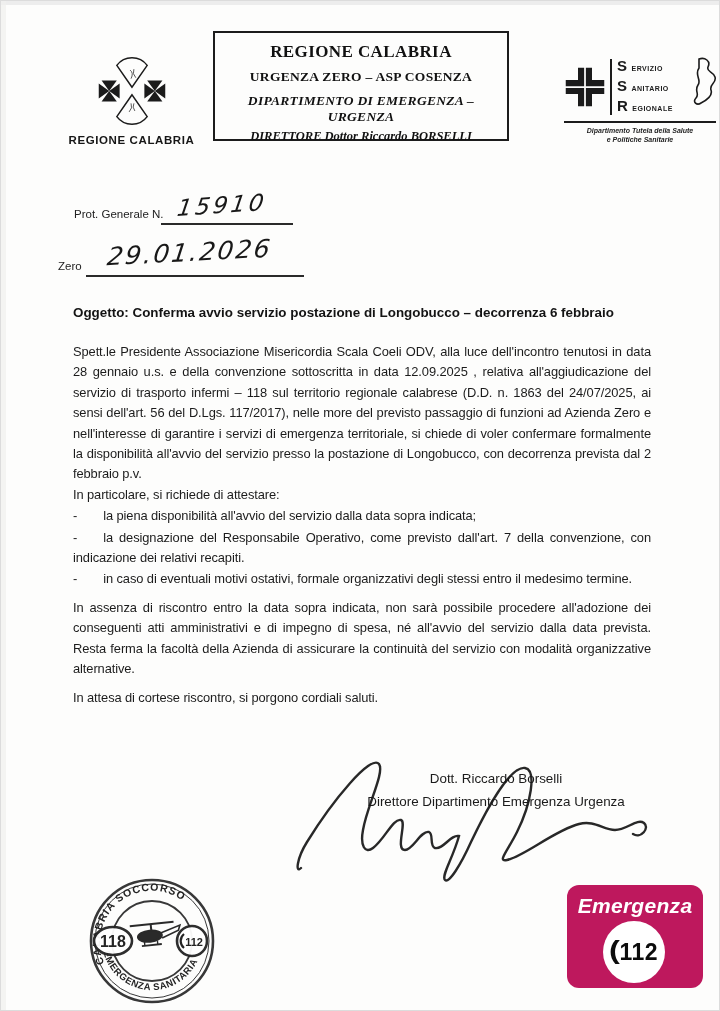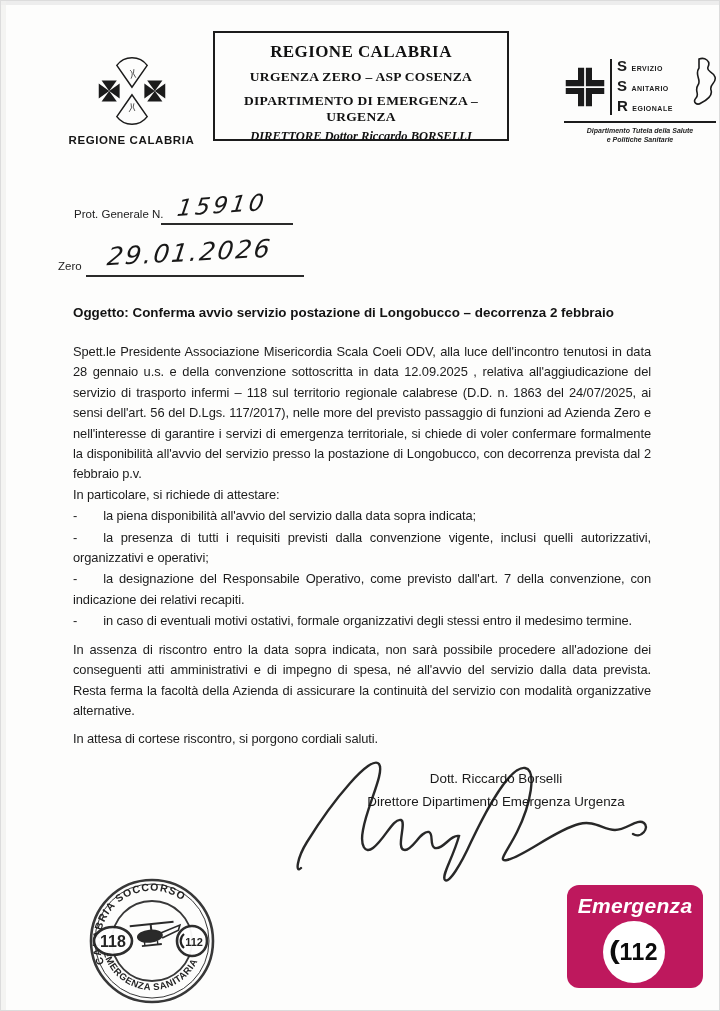--- a/index.html
+++ b/index.html
@@ -18,21 +18,21 @@
   .crest svg { display:block; margin:0 auto; }
   .crest-caption { margin-top:5px; font-size:11.5px; font-weight:bold; letter-spacing:.6px; color:#161616; }
 
   .header-box {
     position:absolute; left:212px; top:30px; width:296px; height:110px;
     border:2px solid #1c1c1c; text-align:center;
     font-family:"Liberation Serif", serif; color:#111;
   }
   .hb1 { margin-top:9px; font-size:17px; font-weight:bold; letter-spacing:.4px; }
   .hb2 { margin-top:7px; font-size:13.5px; font-weight:bold; letter-spacing:.3px; }
-  .hb3 { margin-top:8px; font-size:13.5px; font-weight:bold; letter-spacing:.3px; }
+  .hb3 { margin-top:8px; font-size:13.5px; font-weight:bold; letter-spacing:.3px;font-style:italic; }
   .hb4 { margin-top:4px; font-size:12.5px; font-weight:bold; font-style:italic; }
 
   .ssr { position:absolute; left:563px; top:56px; width:152px; }
   .ssr-top { display:flex; align-items:center; }
   .ssr-cross { flex:0 0 auto; }
   .ssr-divider { width:2px; height:56px; background:#1c1c1c; margin:0 5px 0 4px; }
   .ssr-lines { position:relative; flex:1; }
   .ssr-row { white-space:nowrap; line-height:17px; }
   .ssr-big { font-size:15px; font-weight:bold; }
   .ssr-small { font-size:7px; font-weight:bold; letter-spacing:.5px; }
@@ -154,27 +154,26 @@
       <span class="prot-value">15910</span>
     </div>
     <div class="prot-row">
       <span class="data-label">Zero</span>
       <span class="prot-line2"></span>
       <span class="data-value">29.01.2026</span>
     </div>
   </div>
 
 
-  <div class="subject">Oggetto: Conferma avvio servizio postazione di Longobucco – decorrenza 2 febbraio</div>
+  <div class="subject">Oggetto: Conferma avvio servizio postazione di Longobucco – decorrenza 6 febbraio</div>
 
   <div class="body-text">
     <p class="just">Spett.le Presidente Associazione Misericordia Scala Coeli ODV, alla luce dell'incontro tenutosi in data 28 gennaio u.s. e della convenzione sottoscritta in data 12.09.2025 , relativa all'aggiudicazione del servizio di trasporto infermi – 118 sul territorio regionale calabrese (D.D. n. 1863 del 24/07/2025, ai sensi dell'art. 56 del D.Lgs. 117/2017), nelle more del previsto passaggio di funzioni ad Azienda Zero e nell'interesse di garantire i servizi di emergenza territoriale, si chiede di voler confermare formalmente la disponibilità all'avvio del servizio presso la postazione di Longobucco, con decorrenza prevista dal 2 febbraio p.v.</p>
     <p>In particolare, si richiede di attestare:</p>
     <p class="bullet"><span>-</span><span class="gap"></span><span>la piena disponibilità all'avvio del servizio dalla data sopra indicata;</span></p>
-    <p class="bullet"><span>-</span><span class="gap"></span><span>la presenza di tutti i requisiti previsti dalla convenzione vigente, inclusi quelli autorizzativi, organizzativi e operativi;</span></p>
     <p class="bullet"><span>-</span><span class="gap"></span><span>la designazione del Responsabile Operativo, come previsto dall'art. 7 della convenzione, con indicazione dei relativi recapiti.</span></p>
     <p class="bullet"><span>-</span><span class="gap"></span><span>in caso di eventuali motivi ostativi, formale organizzativi degli stessi entro il medesimo termine.</span></p>
     <p class="just closing">In assenza di riscontro entro la data sopra indicata, non sarà possibile procedere all'adozione dei conseguenti atti amministrativi e di impegno di spesa, né all'avvio del servizio dalla data prevista. Resta ferma la facoltà della Azienda di assicurare la continuità del servizio con modalità organizzative alternative.</p>
     <p class="closing">In attesa di cortese riscontro, si porgono cordiali saluti.</p>
   </div>
 
   <div class="sig-text">
     <div>Dott. Riccardo Borselli</div>
     <div>Direttore Dipartimento Emergenza Urgenza</div>
   </div>

